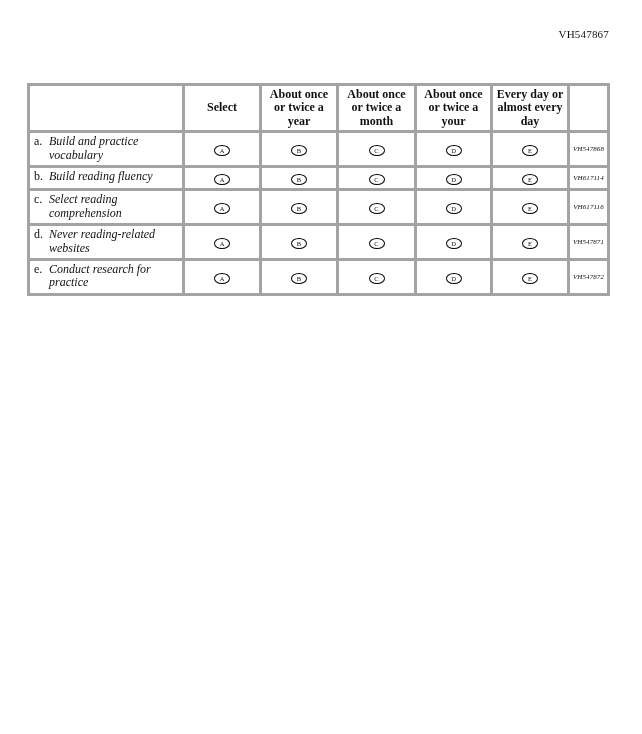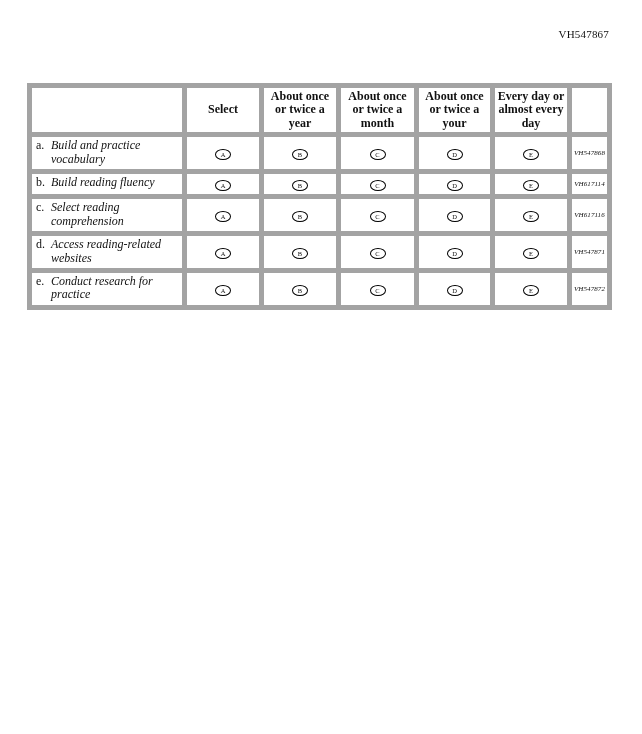--- a/index.html
+++ b/index.html
@@ -34,21 +34,21 @@
   .qtext b { font-weight: bold; }
 
   table.freq-table {
     position: absolute;
     top: 83px; left: 27px;
     border-collapse: collapse;
     table-layout: fixed;
     border: 2px solid #000;
   }
   .freq-table th, .freq-table td {
-    border: 5px solid #a3a3a3;
+    border: 3px solid #a3a3a3;
   }
   .freq-table th {
     font-size: 12px;
     font-weight: bold;
     text-align: center;
     vertical-align: middle;
     height: 44px;
     padding: 2px 2px;
     line-height: 1.12;
   }
@@ -159,21 +159,21 @@
         <td class="opt"><span class="oval">C</span></td>
         <td class="opt"><span class="oval">D</span></td>
         <td class="opt"><span class="oval">E</span></td>
         <td class="code">VH617116</td>
       </tr>
 
       <tr>
         <td class="rowlabel">
           <div class="rowlabel-inner">
             <span class="rl">d.</span>
-            <span class="rt">Access reading-related websites</span>
+            <span class="rt">Never reading-related websites</span>
           </div>
         </td>
         <td class="opt"><span class="oval">A</span></td>
         <td class="opt"><span class="oval">B</span></td>
         <td class="opt"><span class="oval">C</span></td>
         <td class="opt"><span class="oval">D</span></td>
         <td class="opt"><span class="oval">E</span></td>
         <td class="code">VH547871</td>
       </tr>
 

